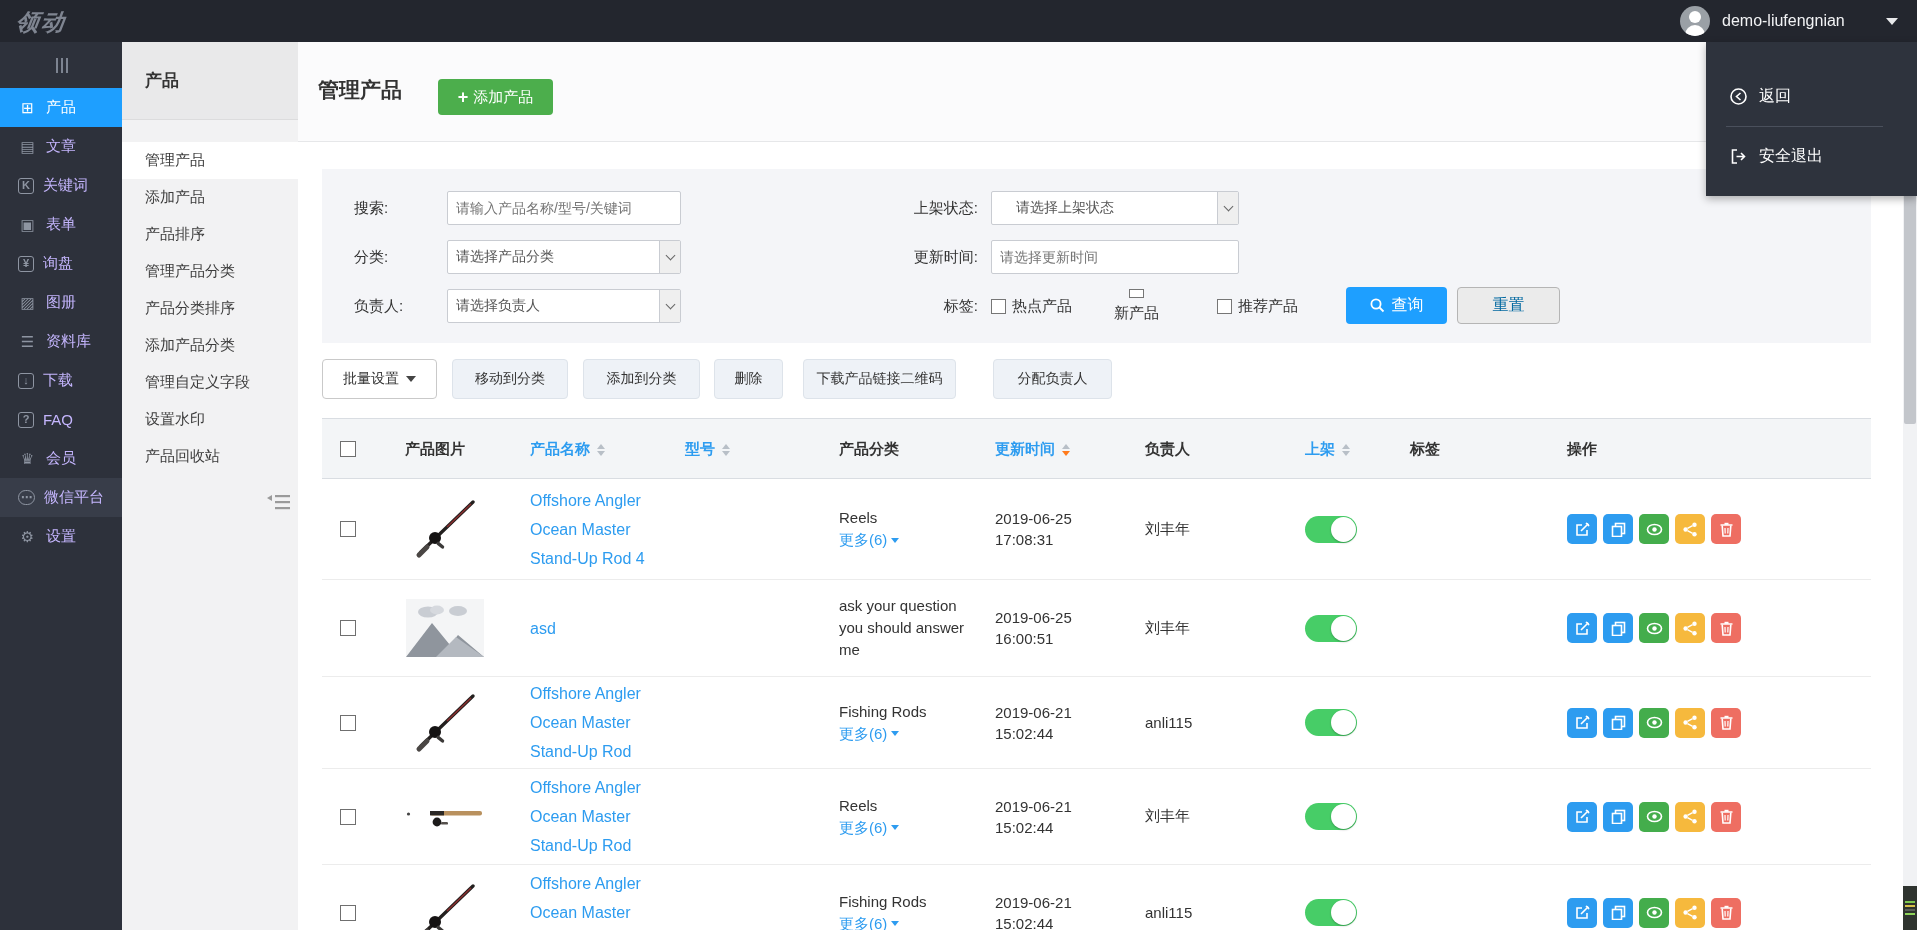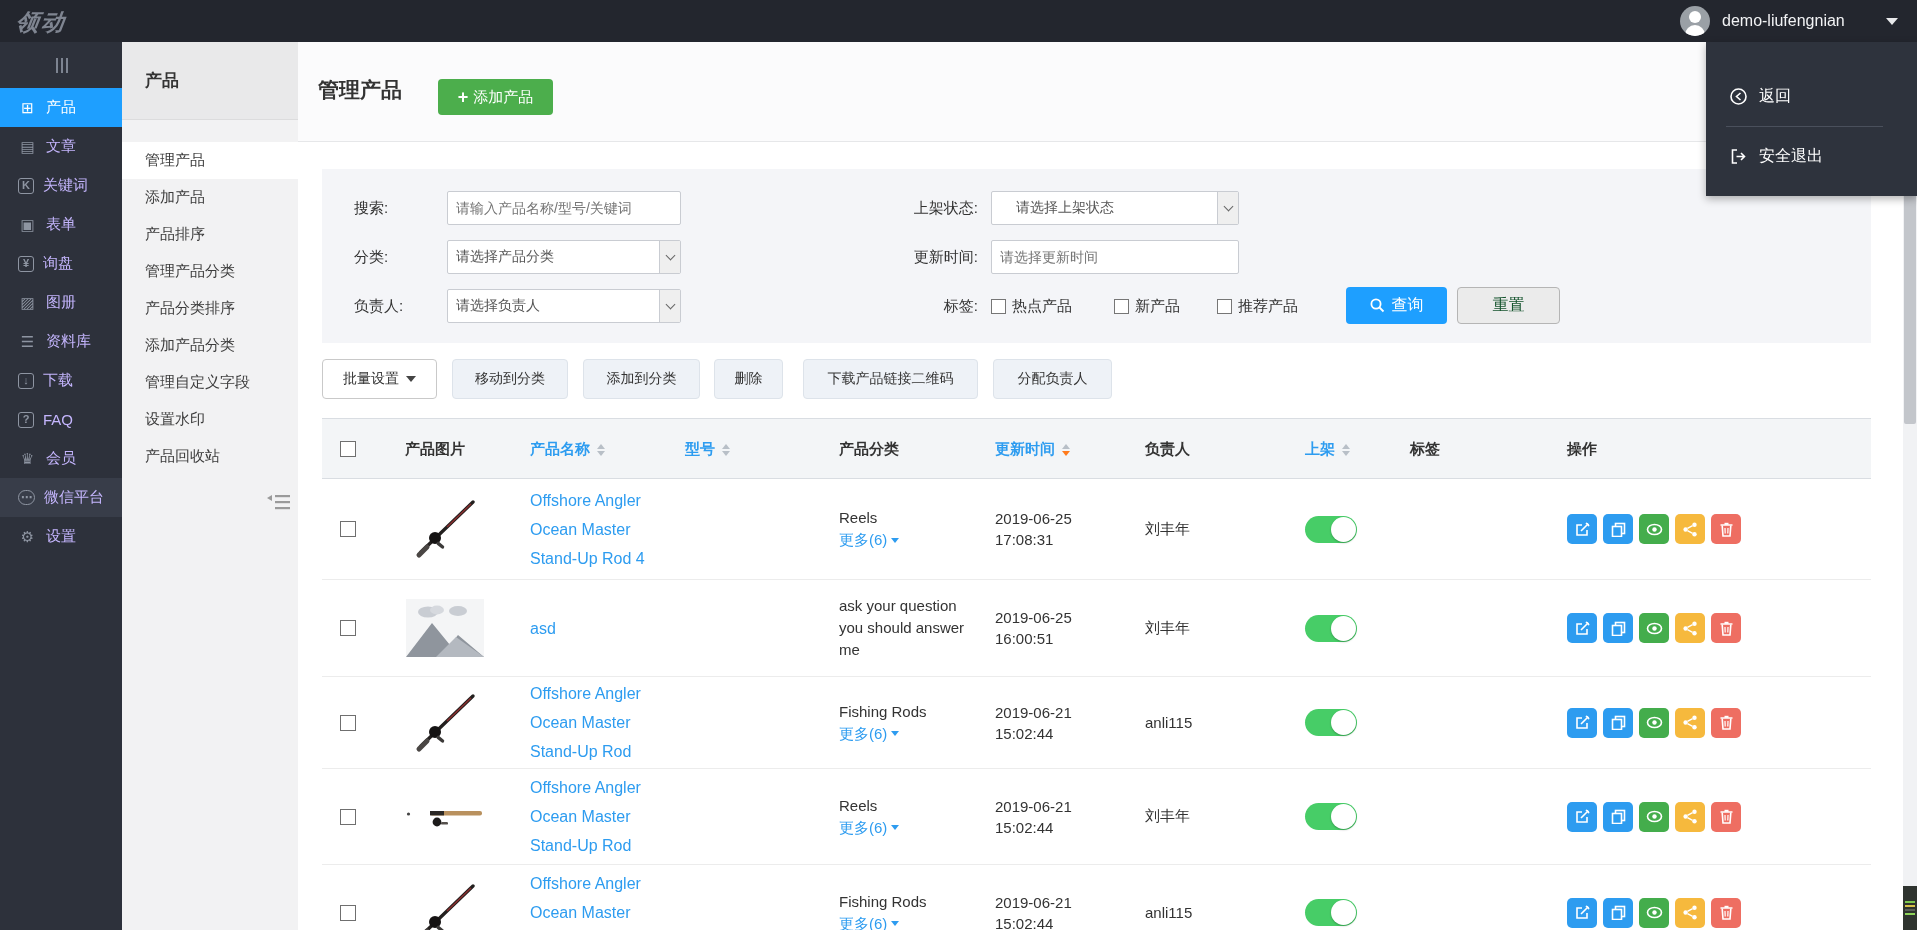--- a/index.html
+++ b/index.html
@@ -79,21 +79,21 @@
   .chev { width:7px; height:7px; border-right:1.5px solid #666; border-bottom:1.5px solid #666;
           transform:rotate(45deg); margin-top:-3px; }
   .row1 { top:22px; } .row2 { top:71px; } .row3 { top:120px; }
   .tagbox { position:absolute; top:120px; height:34px; display:flex; align-items:center; gap:6px; cursor:pointer; }
   .tagbox .cb { width:15px; height:15px; background:#fff; border:1.5px solid #767676; }
   .tagbox .tl { font-size:15px; color:#333; }
   #query-btn { position:absolute; left:1024px; top:118px; width:101px; height:37px; background:#1e9fff; border:none;
                border-radius:4px; color:#fff; font-size:16px; cursor:pointer; display:flex; align-items:center;
                justify-content:center; gap:7px; font-family:inherit; }
   #reset-btn { position:absolute; left:1135px; top:118px; width:103px; height:37px; background:#ebebeb;
-               border:1px solid #b5b5b5; border-radius:4px; color:#14532d; font-size:16px; cursor:pointer; font-family:inherit; }
+               border:1px solid #b5b5b5; border-radius:4px; color:#0369a1; font-size:16px; cursor:pointer; font-family:inherit; }
   
   .tb-btn { position:absolute; top:359px; height:40px; border-radius:4px; font-size:14px; color:#333;
             cursor:pointer; display:flex; align-items:center; justify-content:center; gap:7px; font-family:inherit; z-index:5; }
   .tb-btn.white { background:#fff; border:1px solid #c9c9c9; }
   .tb-btn.soft  { background:#eef2f7; border:1px solid #dde3ea; }
   .caret-down { width:0; height:0; border-left:5px solid transparent; border-right:5px solid transparent;
                 border-top:6px solid #444; }
   
   #table { position:absolute; left:322px; top:418px; width:1549px; z-index:5; }
   #thead { position:relative; height:61px; background:#f3f5f7; border-top:1px solid #d9dde2; border-bottom:1px solid #d9dde2; }
@@ -277,21 +277,21 @@
     <span class="arrow-box">
         <span class="chev"></span>
       </span>
   </div>
   <span class="f-label rcol row3">标签:</span>
   <div id="tag-group">
       <label class="tagbox" style="left: 669px;">
         <span class="cb"></span>
         <span class="tl">热点产品</span>
       </label>
-      <label class="tagbox" style="left: 792px;">
+      <label class="tagbox" style="left: 792px; flex-direction: column;">
         <span class="cb"></span>
         <span class="tl">新产品</span>
       </label>
       <label class="tagbox" style="left: 895px;">
         <span class="cb"></span>
         <span class="tl">推荐产品</span>
       </label>
     </div>
 
   <button id="query-btn">
@@ -311,21 +311,21 @@
     </button>
     <button class="tb-btn soft" style="left: 452px; width: 116px;">
       <span>移动到分类</span>
     </button>
     <button class="tb-btn soft" style="left: 583px; width: 117px;">
       <span>添加到分类</span>
     </button>
     <button class="tb-btn soft" style="left: 714px; width: 69px;">
       <span>删除</span>
     </button>
-    <button class="tb-btn soft" style="left: 803px; width: 175px; font-family: Liberation Mono, monospace;">
+    <button class="tb-btn soft" style="left: 803px; width: 153px; font-family: Liberation Mono, monospace;">
       <span>下载产品链接二维码</span>
     </button>
     <button class="tb-btn soft" style="left: 993px; width: 119px;">
       <span>分配负责人</span>
     </button>
   </div>
 
 <div id="table">
   <div id="thead">
       <span class="checkbox" style="position: absolute; left: 18px; top: 22px;"></span>

